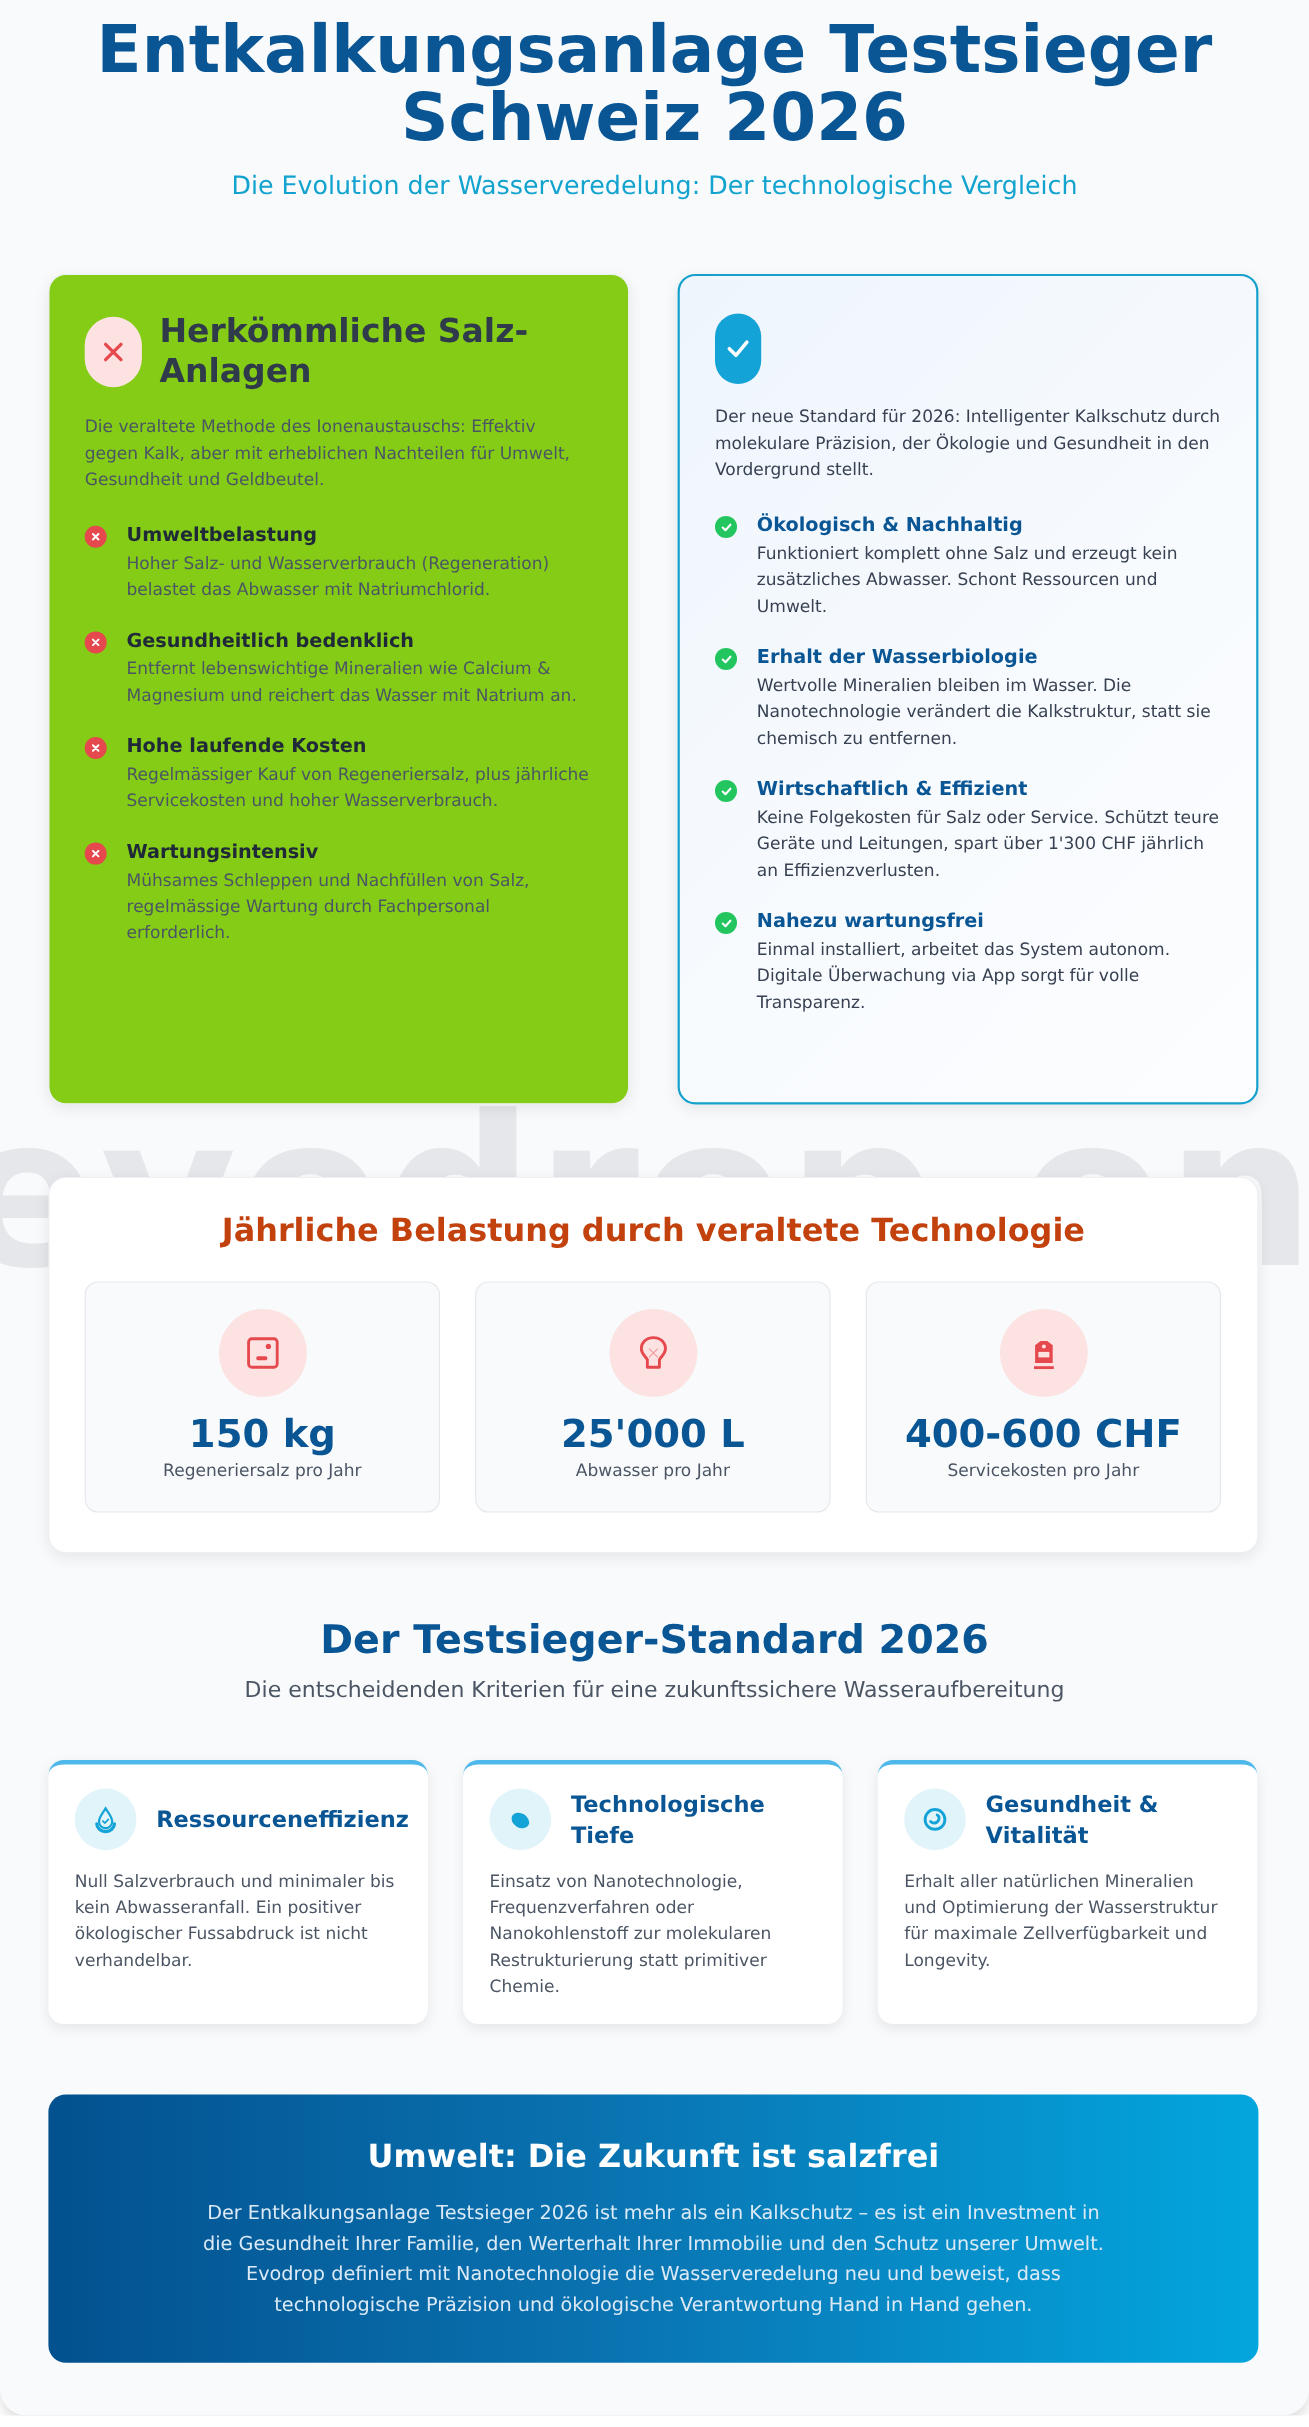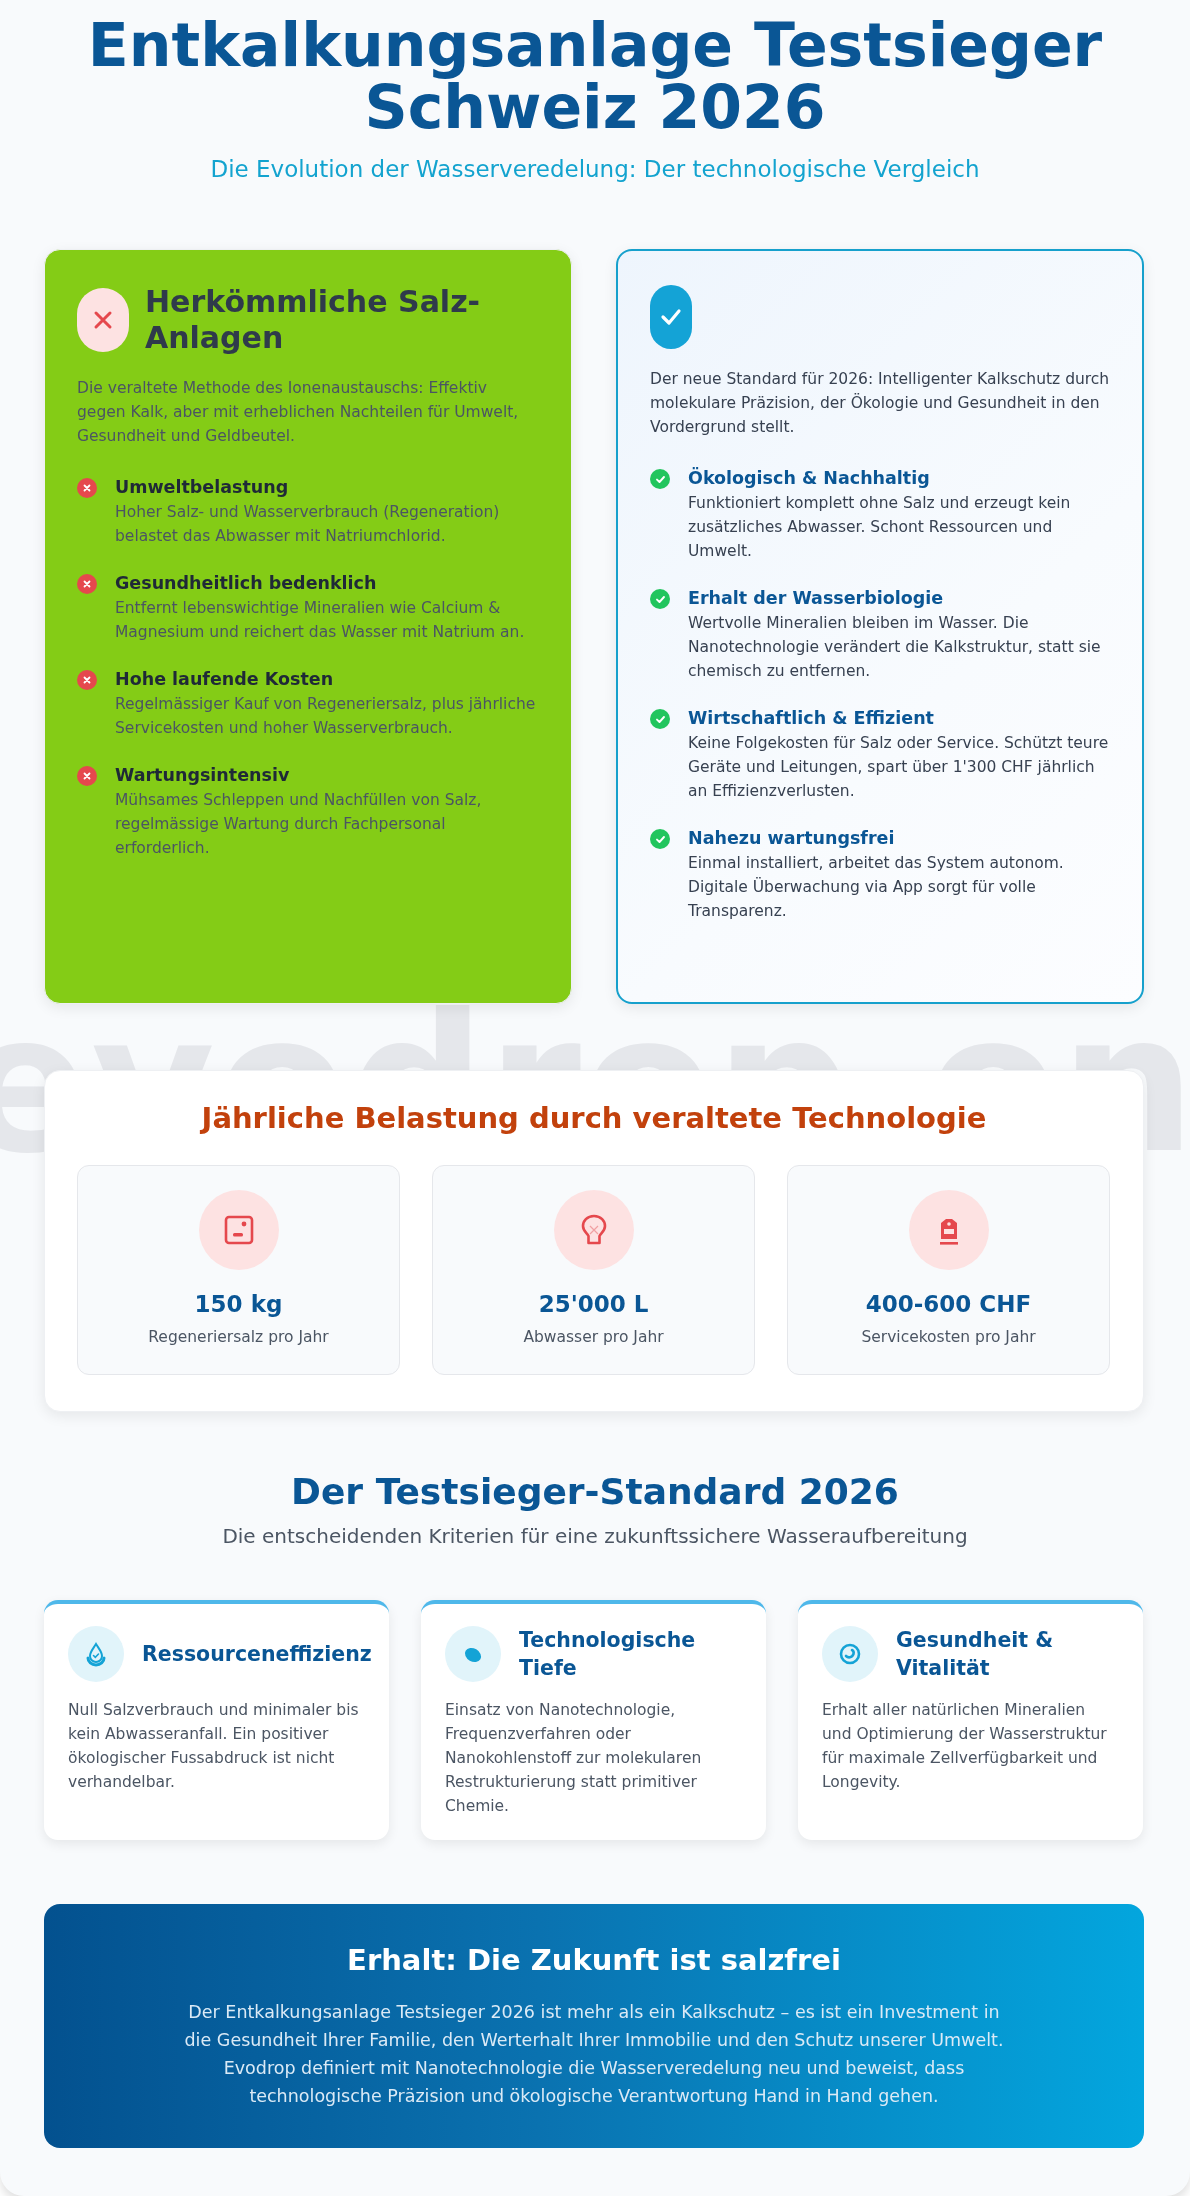--- a/index.html
+++ b/index.html
@@ -50,21 +50,21 @@
 
   .stats {
     position: absolute; top: 1070px; left: 44px; width: 1100px; height: 342px;
     background: #fff; border-radius: 16px; box-shadow: 0 4px 14px rgba(0,0,0,0.08);
     border: 1px solid #eef0f3; padding: 30px 32px; z-index: 1;
   }
   .stats h2 { text-align: center; font-size: 29px; font-weight: bold; color: #c2410c; }
   .srow { display: flex; gap: 32px; margin-top: 30px; }
   .sbox { width: 323px; height: 210px; background: #f8fafc; border: 1px solid #e5e7eb; border-radius: 12px; text-align: center; padding-top: 24px; }
   .sicon { width: 80px; height: 80px; border-radius: 50%; background: #fde2e2; margin: 0 auto; display: flex; align-items: center; justify-content: center; }
-  .sval { margin-top: 14px; font-size: 23px; font-weight: bold; color: #0a5695; line-height: 40px; }
+  .sval { margin-top: 14px; font-size: 35px; font-weight: bold; color: #0a5695; line-height: 40px; }
   .slabel { font-size: 15.5px; color: #4b5563; margin-top: 4px; }
 
   .standard { position: absolute; top: 1470px; left: 0; width: 1190px; text-align: center; z-index: 1; }
   .standard h2 { font-size: 36px; font-weight: bold; color: #0a5695; line-height: 44px; }
   .standard .sub { margin-top: 10px; font-size: 20px; color: #4b5563; }
 
   .crit { position: absolute; top: 1600px; left: 44px; width: 1100px; display: flex; gap: 32px; z-index: 1; }
   .ccard2 {
     width: 345px; height: 240px; background: #fff; border-radius: 14px;
     border-top: 4px solid #4fb8ea; box-shadow: 0 4px 12px rgba(0,0,0,0.08); padding: 22px 24px;
@@ -289,17 +289,17 @@
               <path d="M10 16 C12 18 16 18 17.5 14 C18 12 17 10.5 16 10" stroke="#14a3d6" stroke-width="2.6" fill="none" stroke-linecap="round"></path>
             </svg>
         </span>
         <h4 class="c2title">Gesundheit &amp; Vitalität</h4>
       </div>
       <p class="c2text">Erhalt aller natürlichen Mineralien und Optimierung der Wasserstruktur für maximale Zellverfügbarkeit und Longevity.</p>
     </div>
   </section>
 
   <section class="fazit">
-    <h2>Erhalt: Die Zukunft ist salzfrei</h2>
+    <h2>Umwelt: Die Zukunft ist salzfrei</h2>
     <p>Der Entkalkungsanlage Testsieger 2026 ist mehr als ein Kalkschutz – es ist ein Investment in die Gesundheit Ihrer Familie, den Werterhalt Ihrer Immobilie und den Schutz unserer Umwelt. Evodrop definiert mit Nanotechnologie die Wasserveredelung neu und beweist, dass technologische Präzision und ökologische Verantwortung Hand in Hand gehen.</p>
   </section>
 
 </div>
 
 </body></html>

